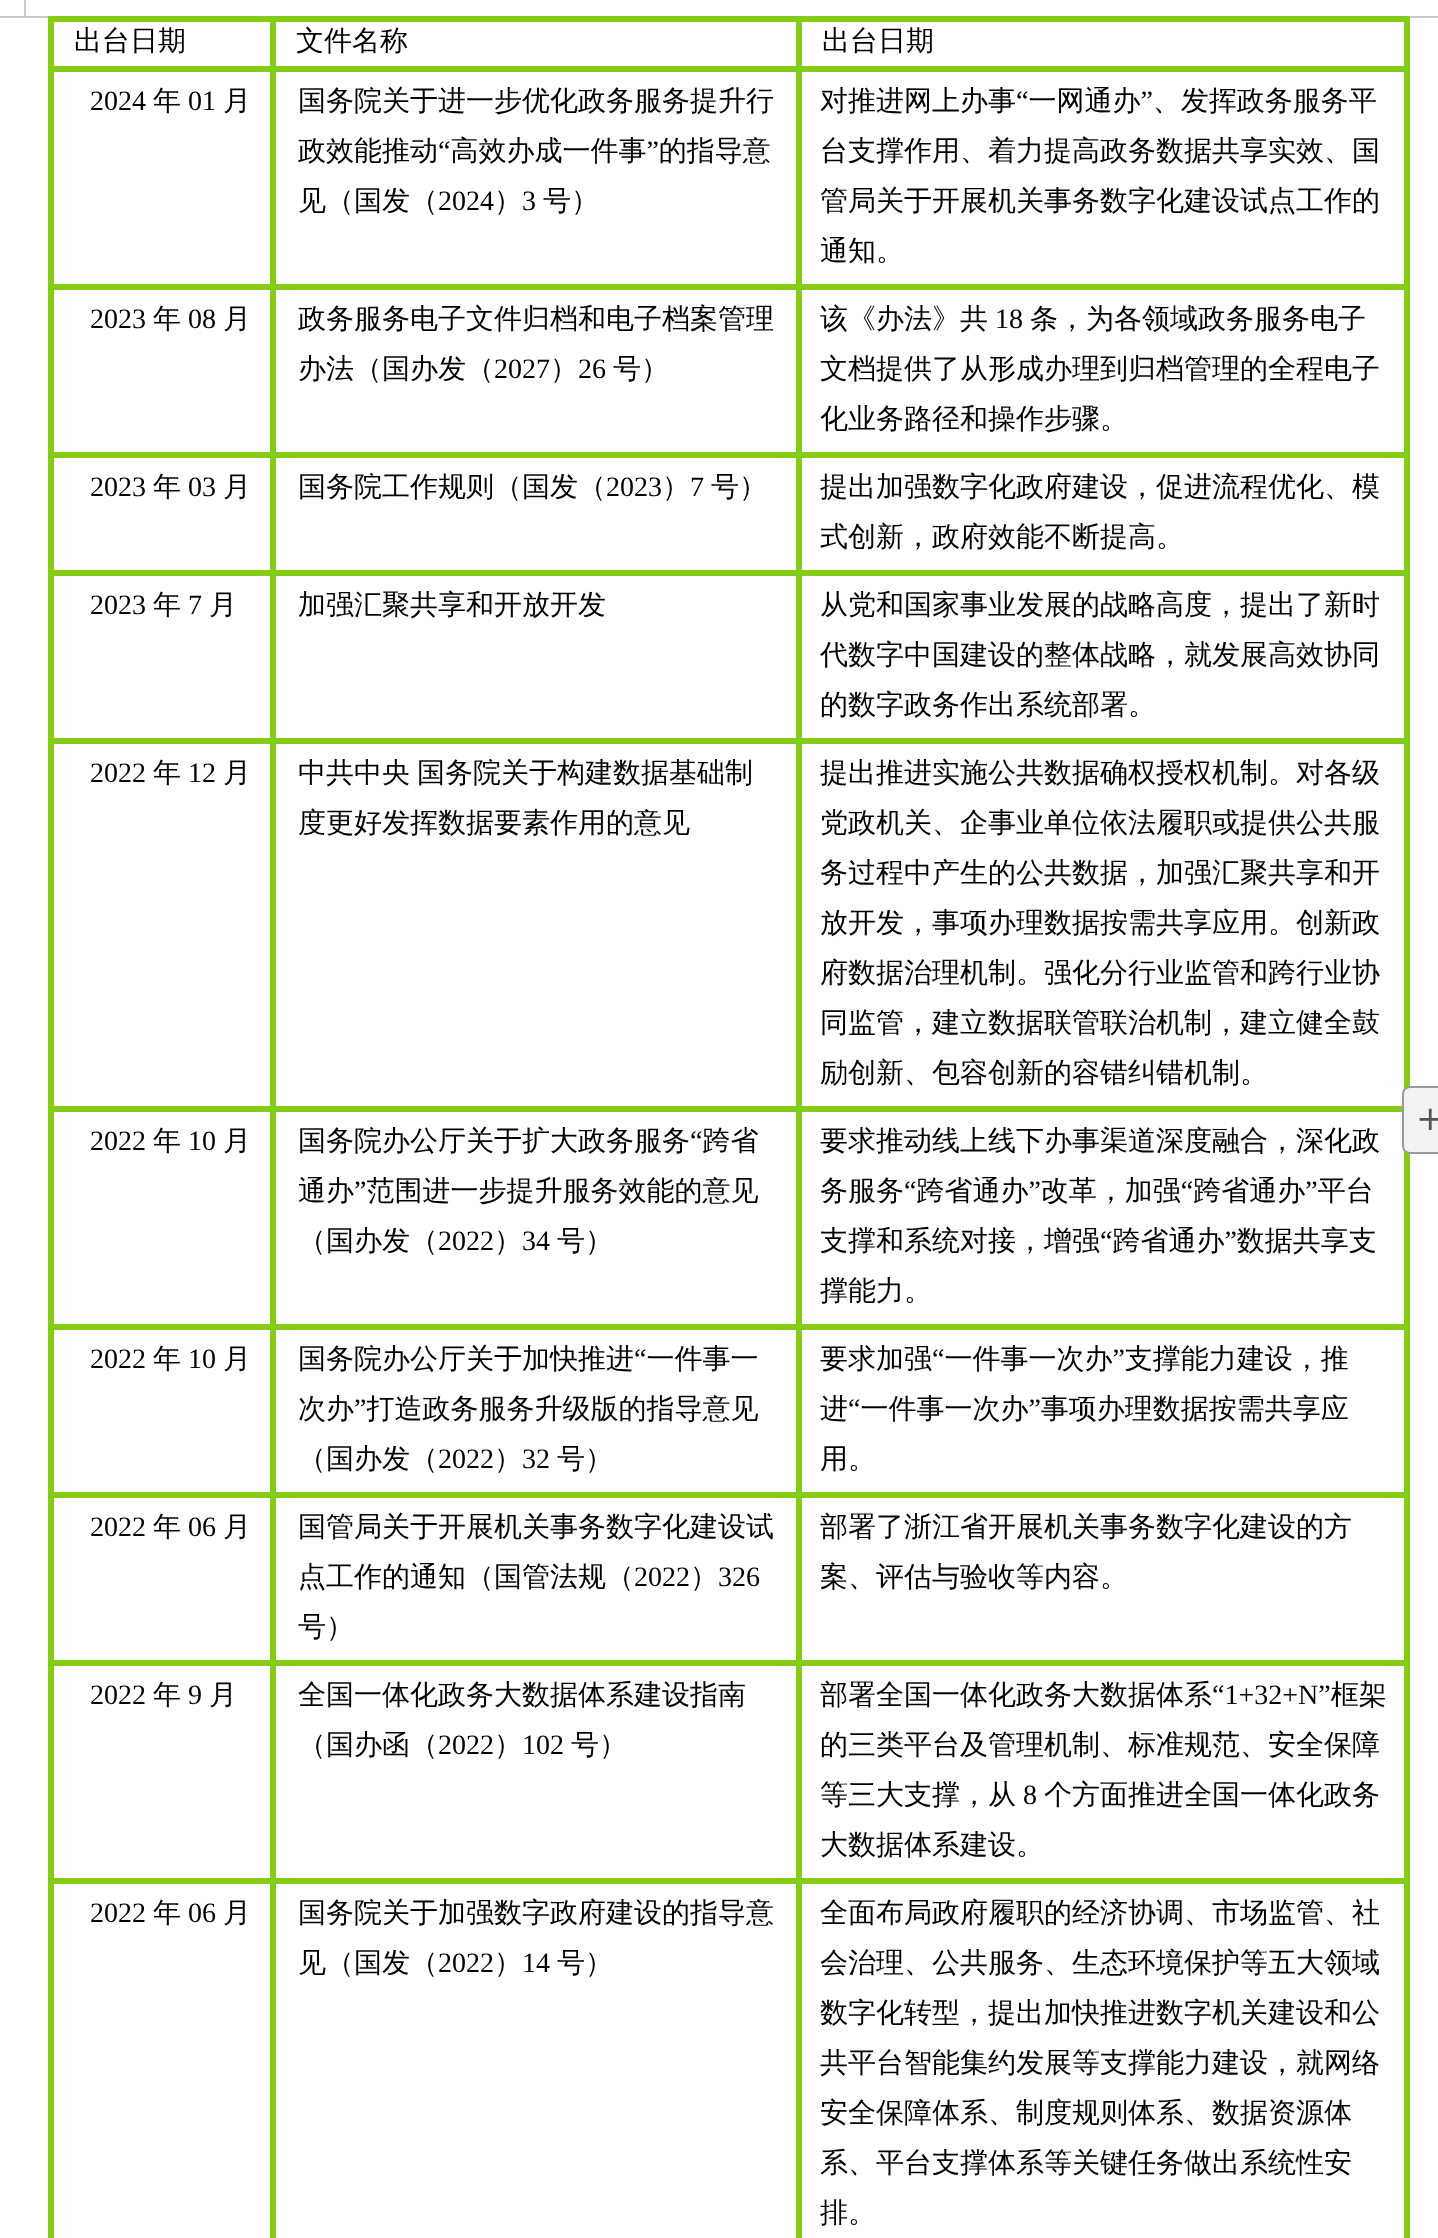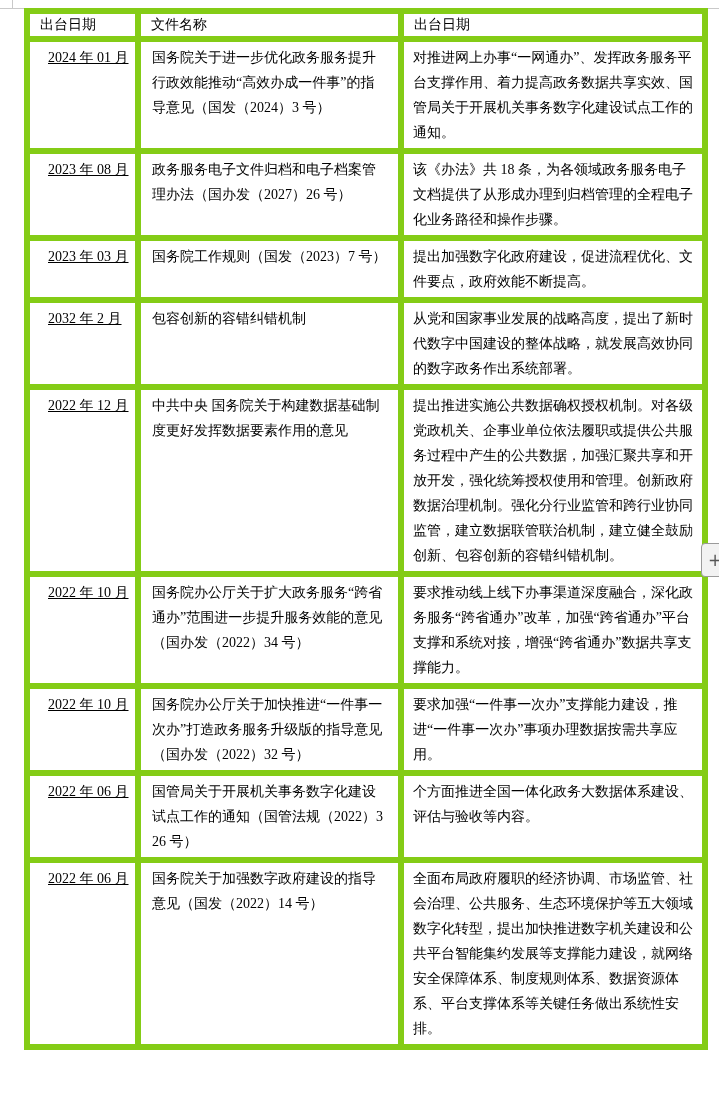--- a/index.html
+++ b/index.html
@@ -27,40 +27,39 @@
     top: 8px; left: 24px;
     width: 678px;
     border-collapse: collapse;
     table-layout: fixed;
     background: #ffffff;
   }
   table.policy-table col.c-date { width: 111px; }
   table.policy-table col.c-name { width: 263px; }
   table.policy-table col.c-points { width: 304px; }
   table.policy-table th, table.policy-table td {
-    border: 6px solid #84cc16;
+    border: 3px solid #84cc16;
     vertical-align: top;
     font-size: 14px;
     color: #000000;
     font-weight: normal;
     text-align: left;
     word-break: break-all;
   }
   table.policy-table th {
     height: 22px;
     line-height: 20px;
     padding: 1px 6px 1px 10px;
     vertical-align: middle;
   }
   td.cell-date {
     line-height: 25px;
     padding: 3px 6px 3px 18px;
     white-space: nowrap;
     overflow: hidden;
-    text-decoration: underline;
   }
   td.cell-name {
     line-height: 25px;
     padding: 3px 10px 3px 11px;
   }
   td.cell-points {
     line-height: 25px;
     padding: 3px 8px 3px 9px;
   }
   .float-plus-btn {
@@ -105,46 +104,51 @@
       <td class="cell-points">对推进网上办事“一网通办”、发挥政务服务平台支撑作用、着力提高政务数据共享实效、国管局关于开展机关事务数字化建设试点工作的通知。</td>
     </tr>
     <tr>
       <td class="cell-date">2023 年 08 月</td>
       <td class="cell-name">政务服务电子文件归档和电子档案管理办法（国办发（2027）26 号）</td>
       <td class="cell-points">该《办法》共 18 条，为各领域政务服务电子文档提供了从形成办理到归档管理的全程电子化业务路径和操作步骤。</td>
     </tr>
     <tr>
       <td class="cell-date">2023 年 03 月</td>
       <td class="cell-name">国务院工作规则（国发（2023）7 号）</td>
-      <td class="cell-points">提出加强数字化政府建设，促进流程优化、文件要点，政府效能不断提高。</td>
+      <td class="cell-points">提出加强数字化政府建设，促进流程优化、模式创新，政府效能不断提高。</td>
     </tr>
     <tr>
-      <td class="cell-date">2032 年 2 月</td>
-      <td class="cell-name">包容创新的容错纠错机制</td>
+      <td class="cell-date">2023 年 7 月</td>
+      <td class="cell-name">加强汇聚共享和开放开发</td>
       <td class="cell-points">从党和国家事业发展的战略高度，提出了新时代数字中国建设的整体战略，就发展高效协同的数字政务作出系统部署。</td>
     </tr>
     <tr>
       <td class="cell-date">2022 年 12 月</td>
       <td class="cell-name">中共中央 国务院关于构建数据基础制度更好发挥数据要素作用的意见</td>
-      <td class="cell-points">提出推进实施公共数据确权授权机制。对各级党政机关、企事业单位依法履职或提供公共服务过程中产生的公共数据，加强汇聚共享和开放开发，强化统筹授权使用和管理。创新政府数据治理机制。强化分行业监管和跨行业协同监管，建立数据联管联治机制，建立健全鼓励创新、包容创新的容错纠错机制。</td>
+      <td class="cell-points">提出推进实施公共数据确权授权机制。对各级党政机关、企事业单位依法履职或提供公共服务过程中产生的公共数据，加强汇聚共享和开放开发，事项办理数据按需共享应用。创新政府数据治理机制。强化分行业监管和跨行业协同监管，建立数据联管联治机制，建立健全鼓励创新、包容创新的容错纠错机制。</td>
     </tr>
     <tr>
       <td class="cell-date">2022 年 10 月</td>
       <td class="cell-name">国务院办公厅关于扩大政务服务“跨省通办”范围进一步提升服务效能的意见（国办发（2022）34 号）</td>
       <td class="cell-points">要求推动线上线下办事渠道深度融合，深化政务服务“跨省通办”改革，加强“跨省通办”平台支撑和系统对接，增强“跨省通办”数据共享支撑能力。</td>
     </tr>
     <tr>
       <td class="cell-date">2022 年 10 月</td>
       <td class="cell-name">国务院办公厅关于加快推进“一件事一次办”打造政务服务升级版的指导意见（国办发（2022）32 号）</td>
       <td class="cell-points">要求加强“一件事一次办”支撑能力建设，推进“一件事一次办”事项办理数据按需共享应用。</td>
     </tr>
     <tr>
       <td class="cell-date">2022 年 06 月</td>
       <td class="cell-name">国管局关于开展机关事务数字化建设试点工作的通知（国管法规（2022）326 号）</td>
-      <td class="cell-points">个方面推进全国一体化政务大数据体系建设、评估与验收等内容。</td>
+      <td class="cell-points">部署了浙江省开展机关事务数字化建设的方案、评估与验收等内容。</td>
+    </tr>
+    <tr>
+      <td class="cell-date">2022 年 9 月</td>
+      <td class="cell-name">全国一体化政务大数据体系建设指南（国办函（2022）102 号）</td>
+      <td class="cell-points">部署全国一体化政务大数据体系“1+32+N”框架的三类平台及管理机制、标准规范、安全保障等三大支撑，从 8 个方面推进全国一体化政务大数据体系建设。</td>
     </tr>
     <tr>
       <td class="cell-date">2022 年 06 月</td>
       <td class="cell-name">国务院关于加强数字政府建设的指导意见（国发（2022）14 号）</td>
       <td class="cell-points">全面布局政府履职的经济协调、市场监管、社会治理、公共服务、生态环境保护等五大领域数字化转型，提出加快推进数字机关建设和公共平台智能集约发展等支撑能力建设，就网络安全保障体系、制度规则体系、数据资源体系、平台支撑体系等关键任务做出系统性安排。</td>
     </tr>
 
   </tbody>
 </table>
 

